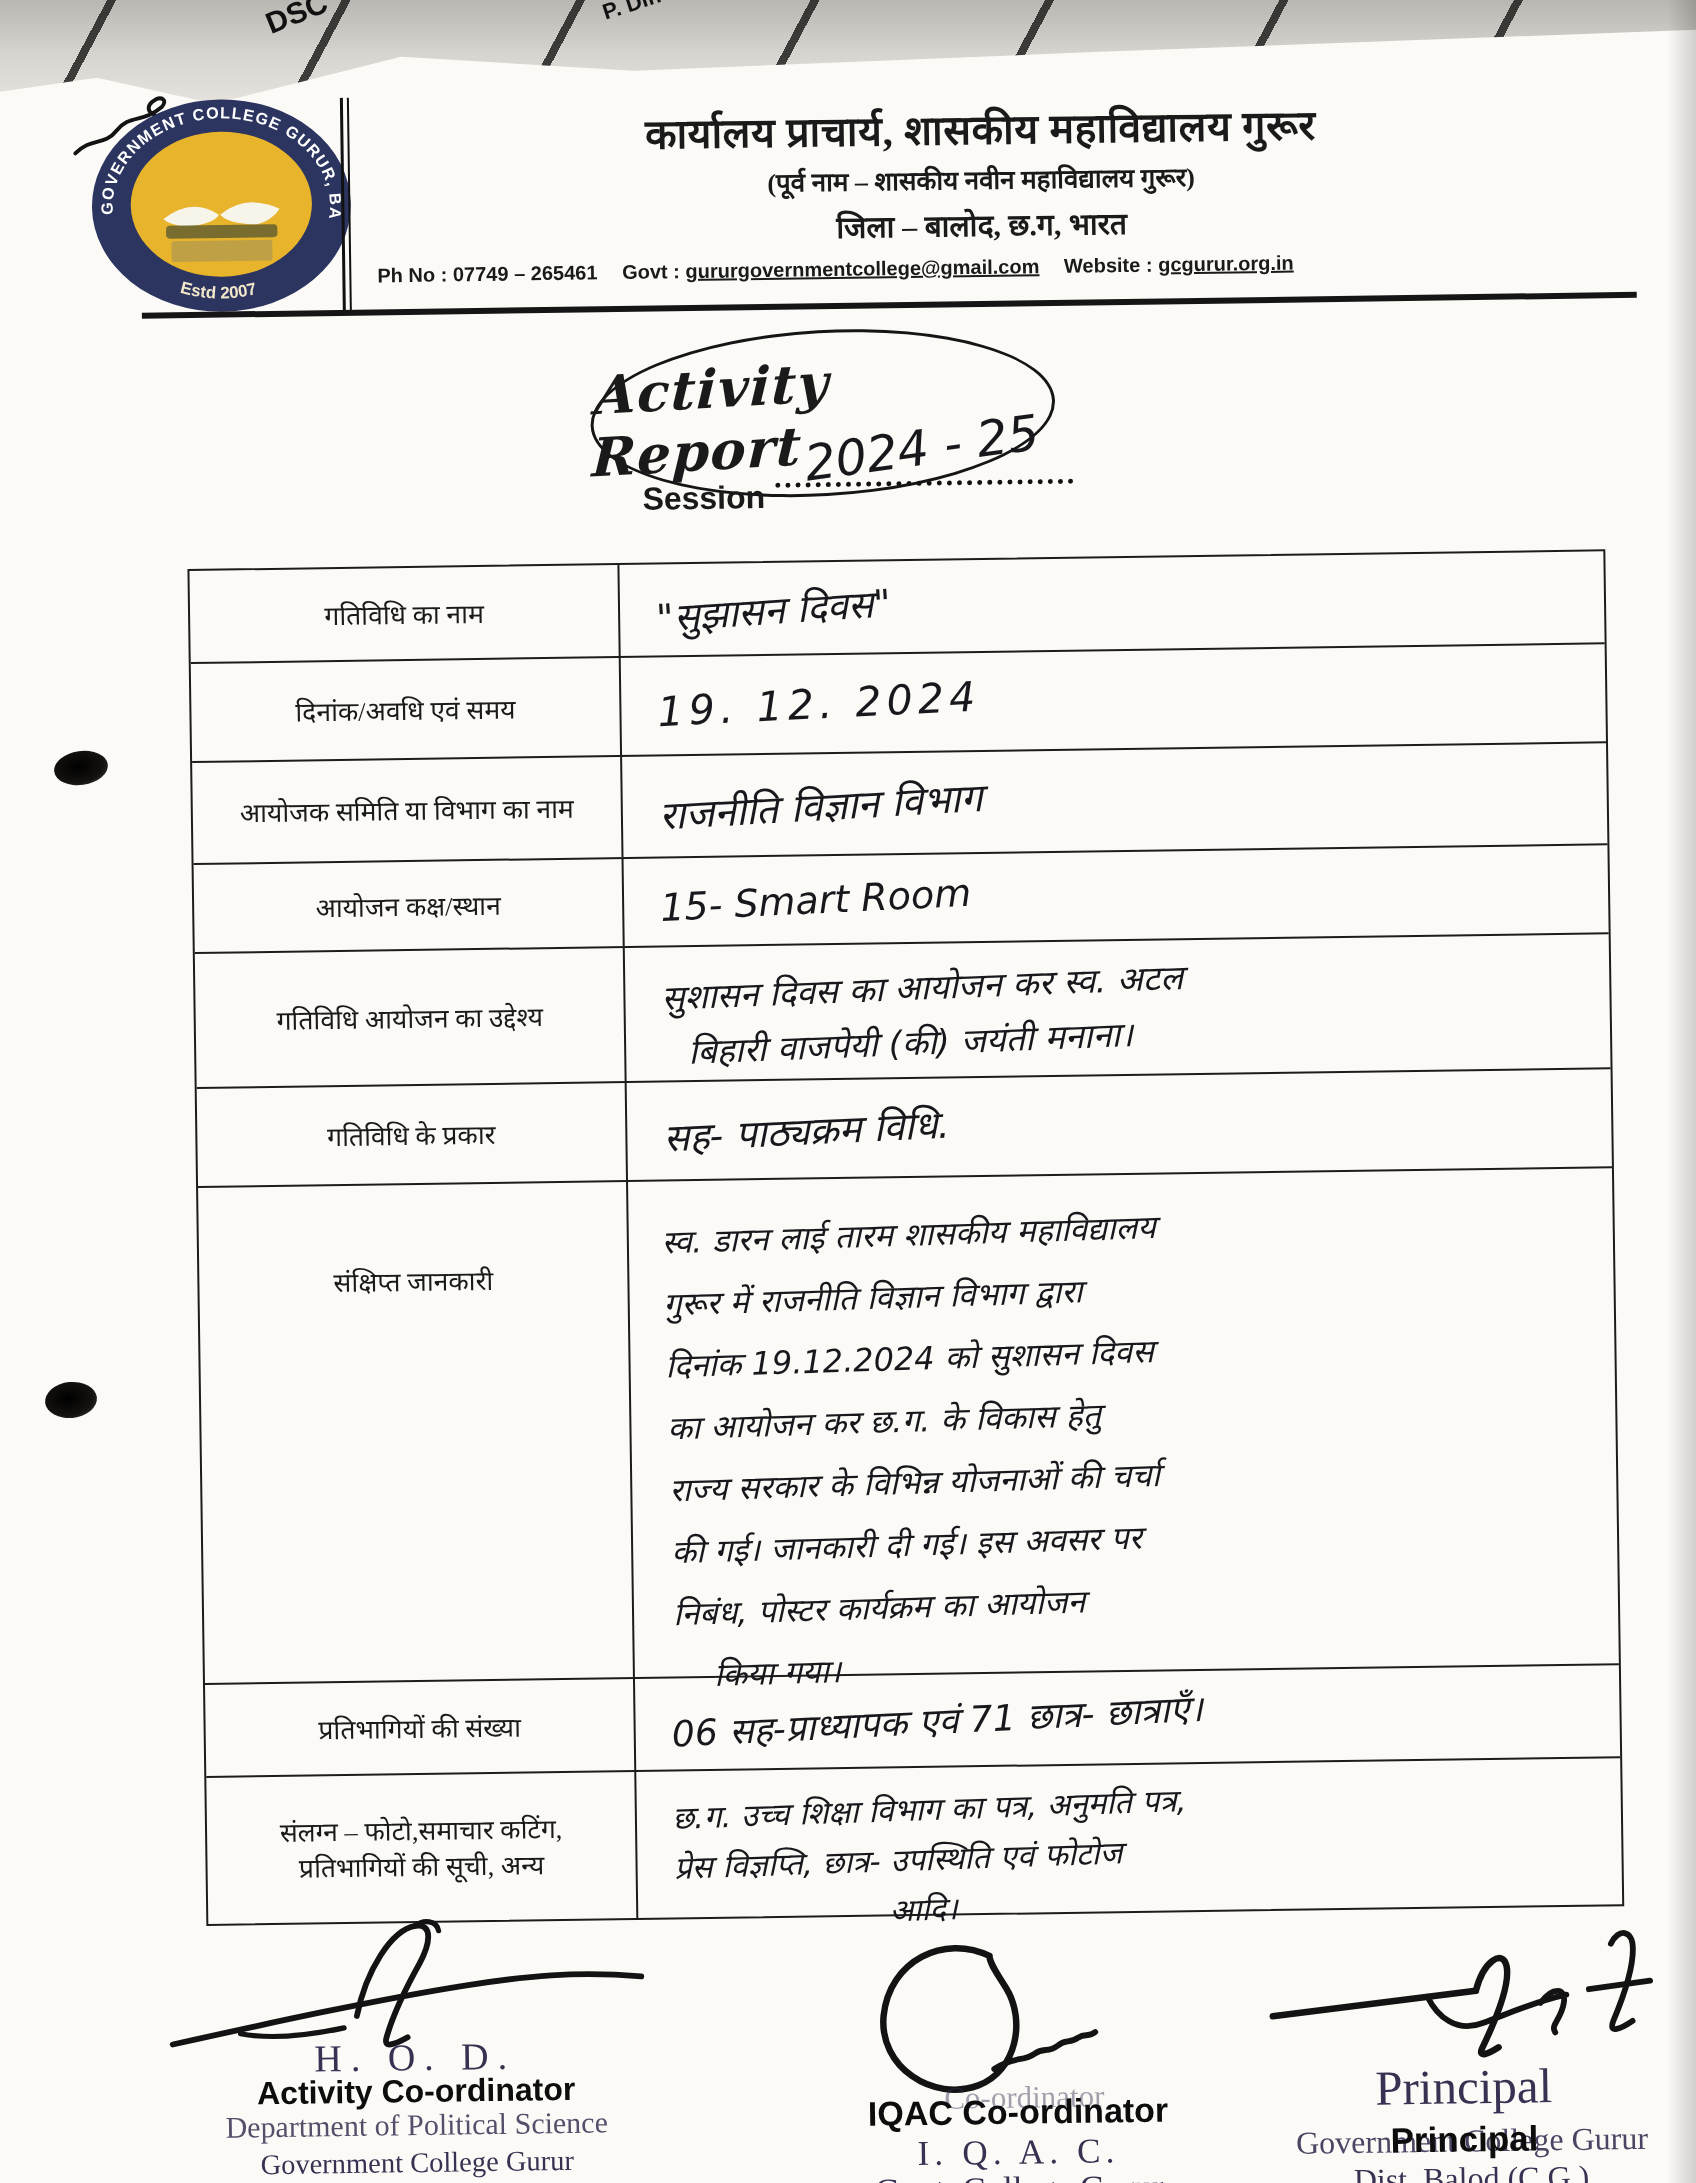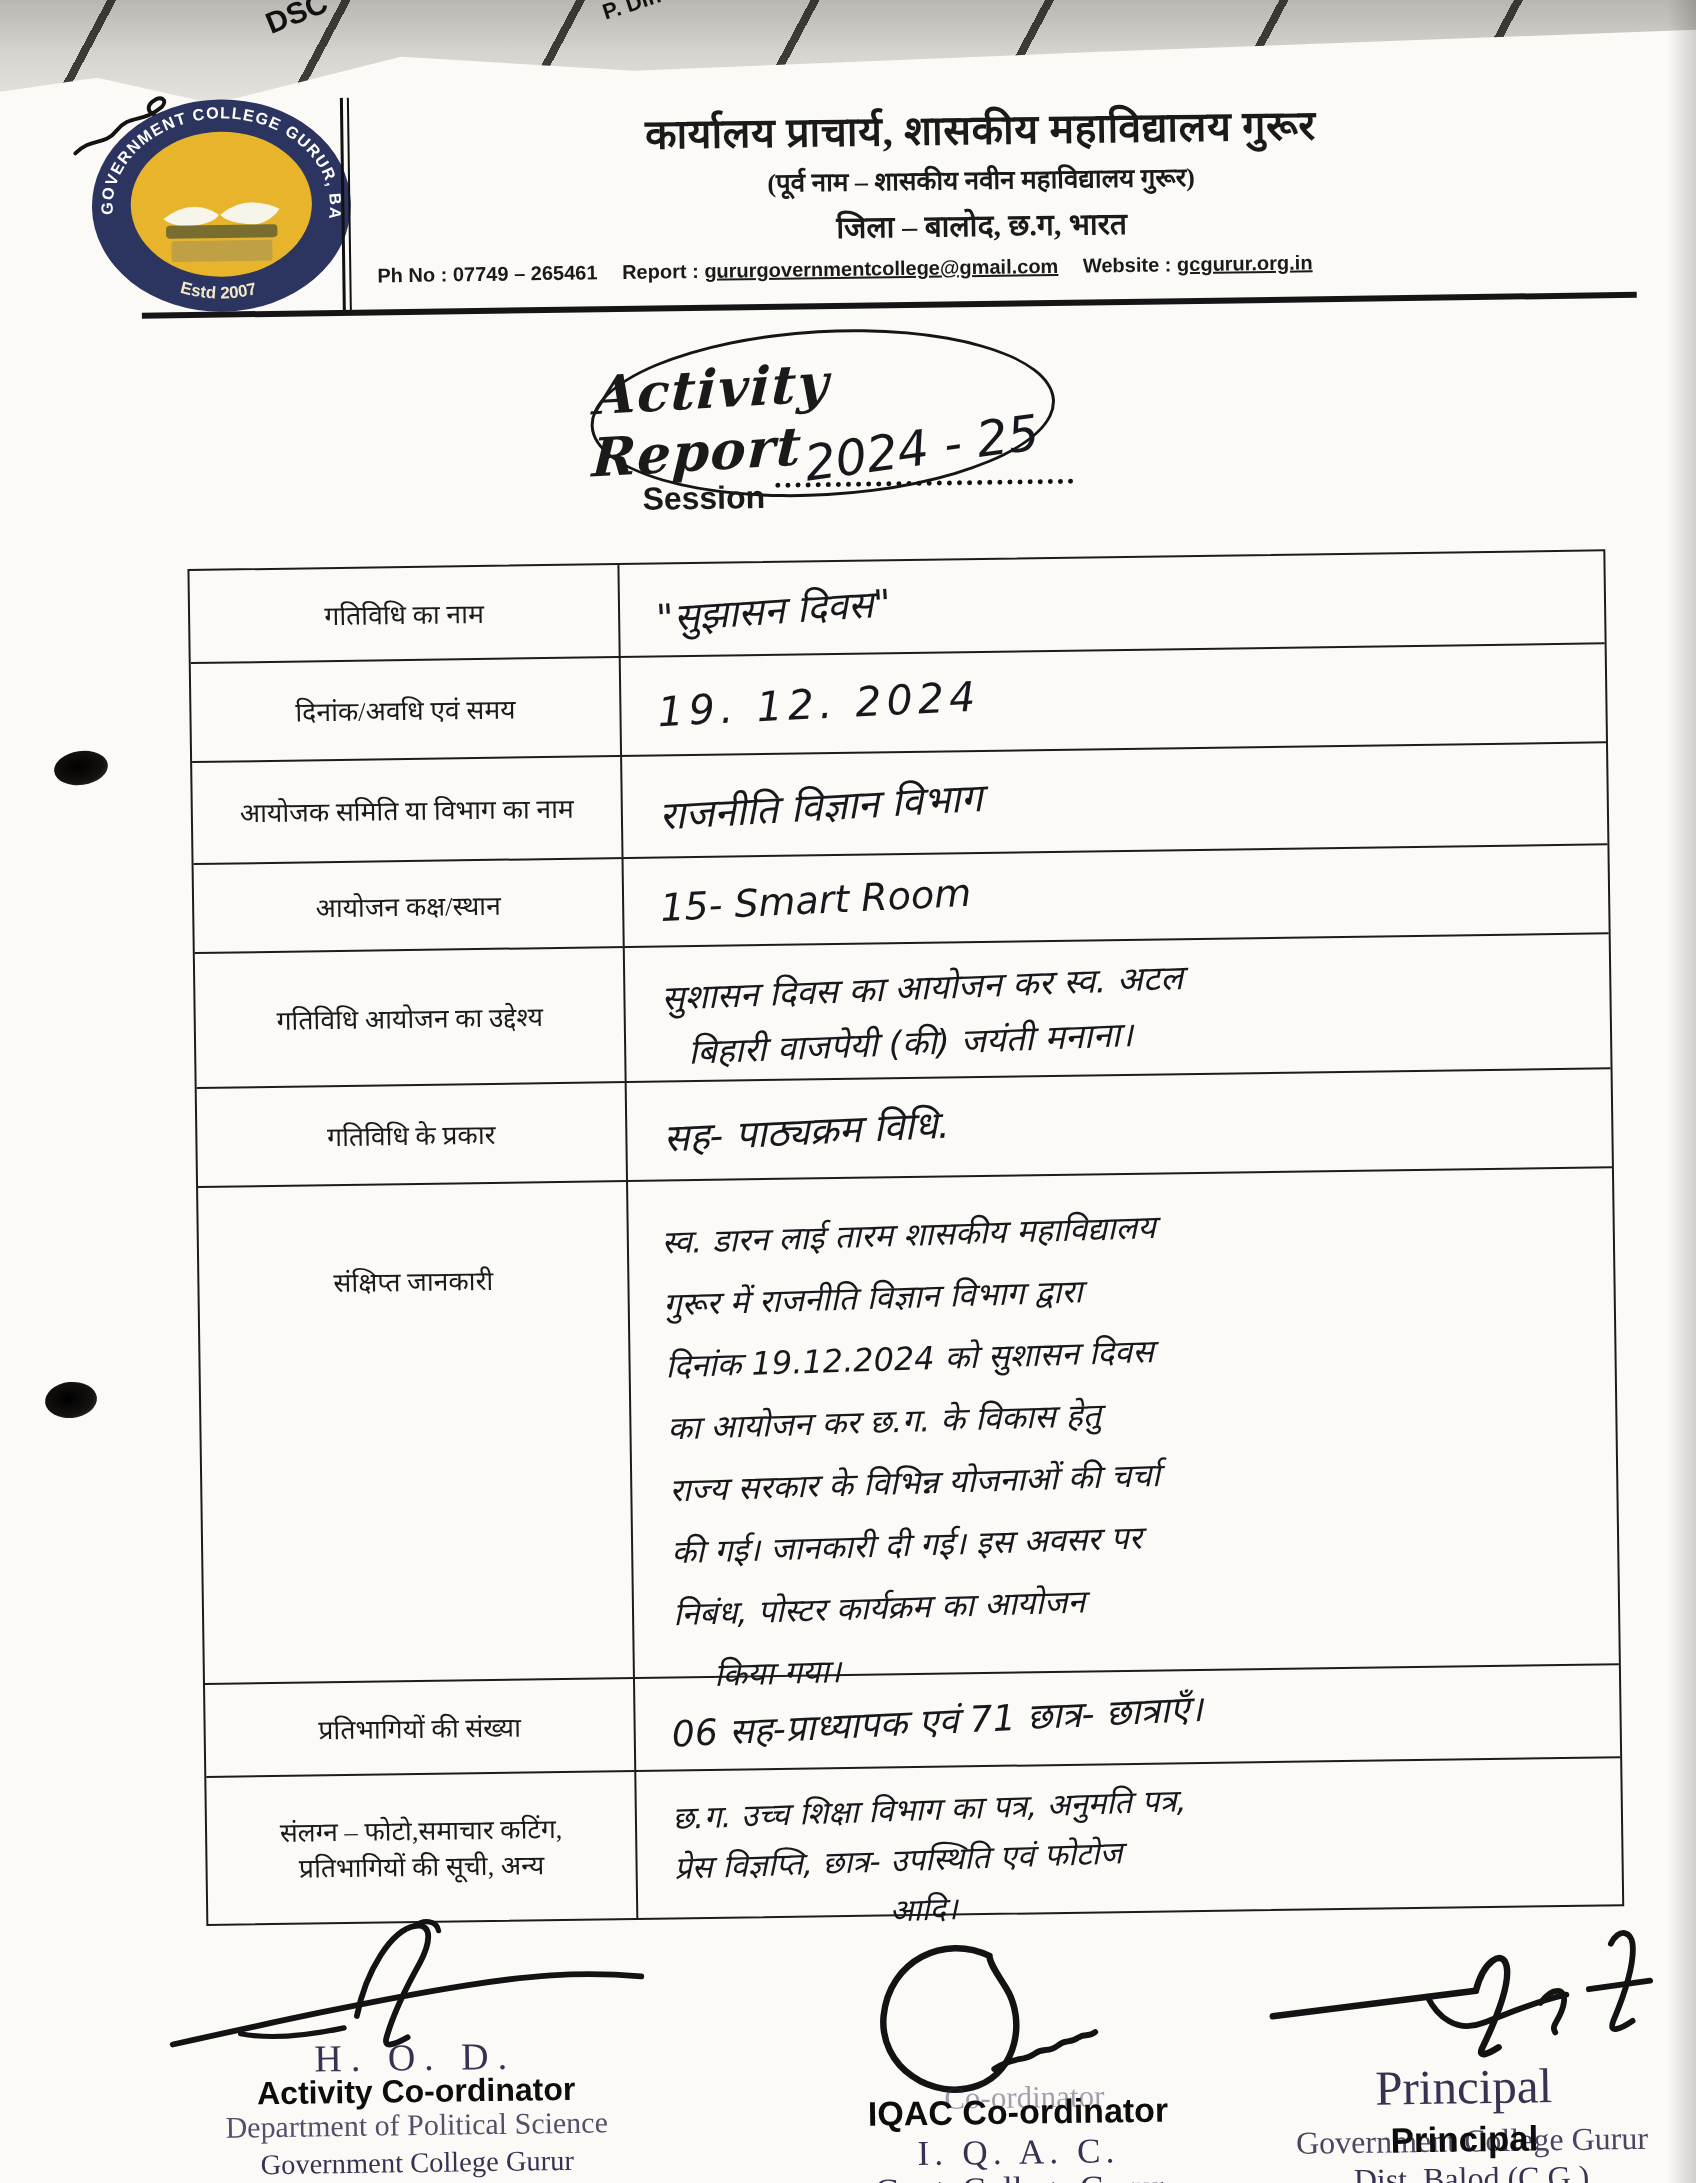--- a/index.html
+++ b/index.html
@@ -94,21 +94,21 @@
     <div class="abs lh-title" style="left:401px;top:102px;width:1184px;">कार्यालय प्राचार्य, शासकीय महाविद्यालय गुरूर</div>
     <div class="abs lh-sub" style="left:401px;top:163px;width:1184px;">(पूर्व नाम – शासकीय नवीन महाविद्यालय गुरूर)</div>
     <div class="abs lh-dist" style="left:401px;top:206px;width:1184px;">जिला – बालोद, छ.ग, भारत</div>
 
     <div class="abs lh-contact" style="left:388px;top:258px;">
       <span>
         <span>Ph No :</span>
         <span>07749 – 265461</span>
       </span>
       <span>
-        <span>Report :</span>
+        <span>Govt :</span>
         <span class="u">gururgovernmentcollege@gmail.com</span>
       </span>
       <span>
         <span>Website :</span>
         <span class="u">gcgurur.org.in</span>
       </span>
     </div>
 
     <div class="abs hrule" style="left:152px;top:303px;width:1495px;height:5.8px;"></div>
 

